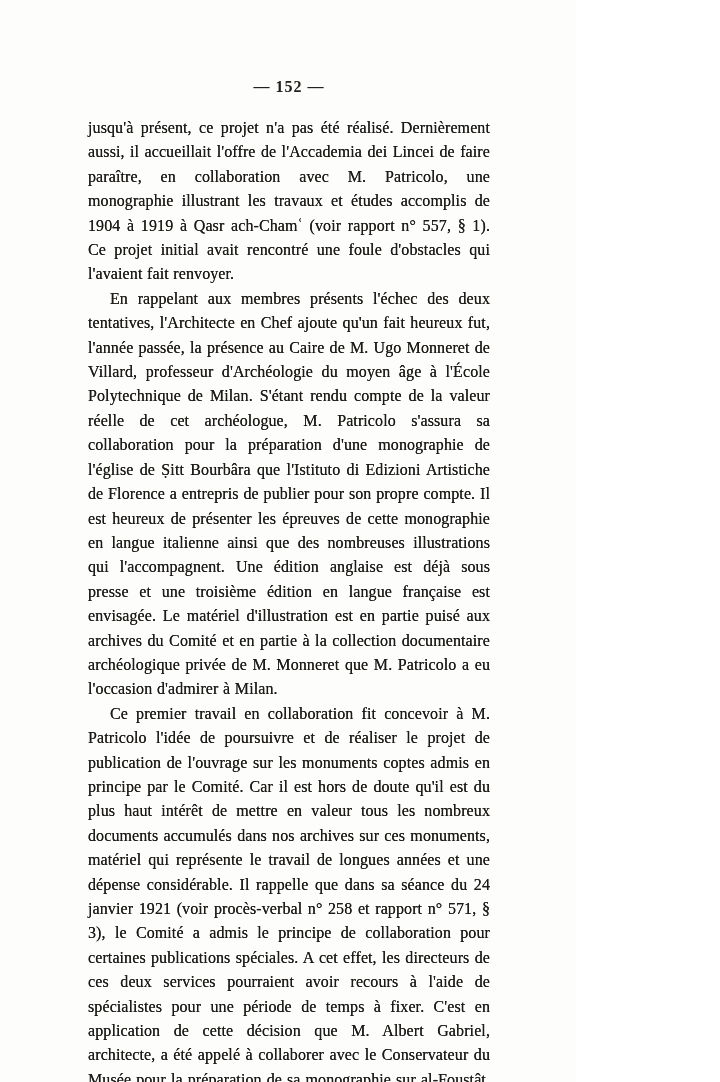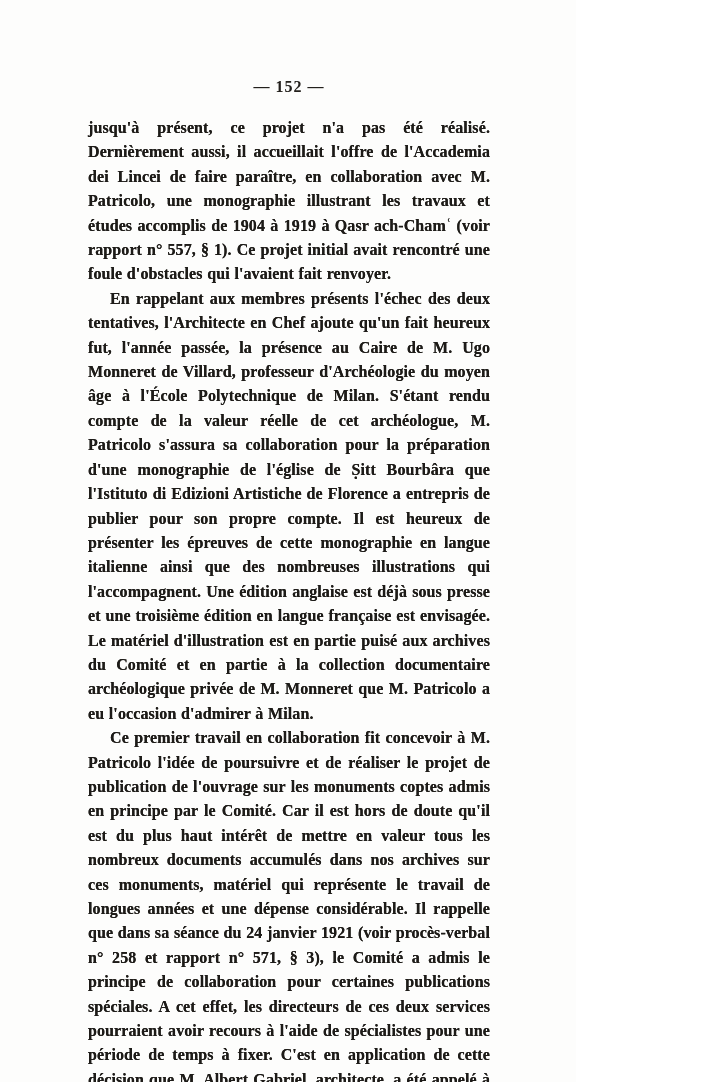--- a/index.html
+++ b/index.html
@@ -35,21 +35,20 @@
     font-size: 16px;
     line-height: 24.4px;
     letter-spacing: 0.1px;
     word-spacing: 0.5px;
   }
   .body-text p {
     margin: 0;
     text-indent: 22px;
     
     text-shadow: 0 0 0.4px #2a2722;
-    font-weight: bold;
   }
   .body-text p.no-indent {
     text-indent: 0;
   }
 </style>
 </head>
 <body>
 
 <div class="page">
   <div class="page-number">— 152 —</div>

